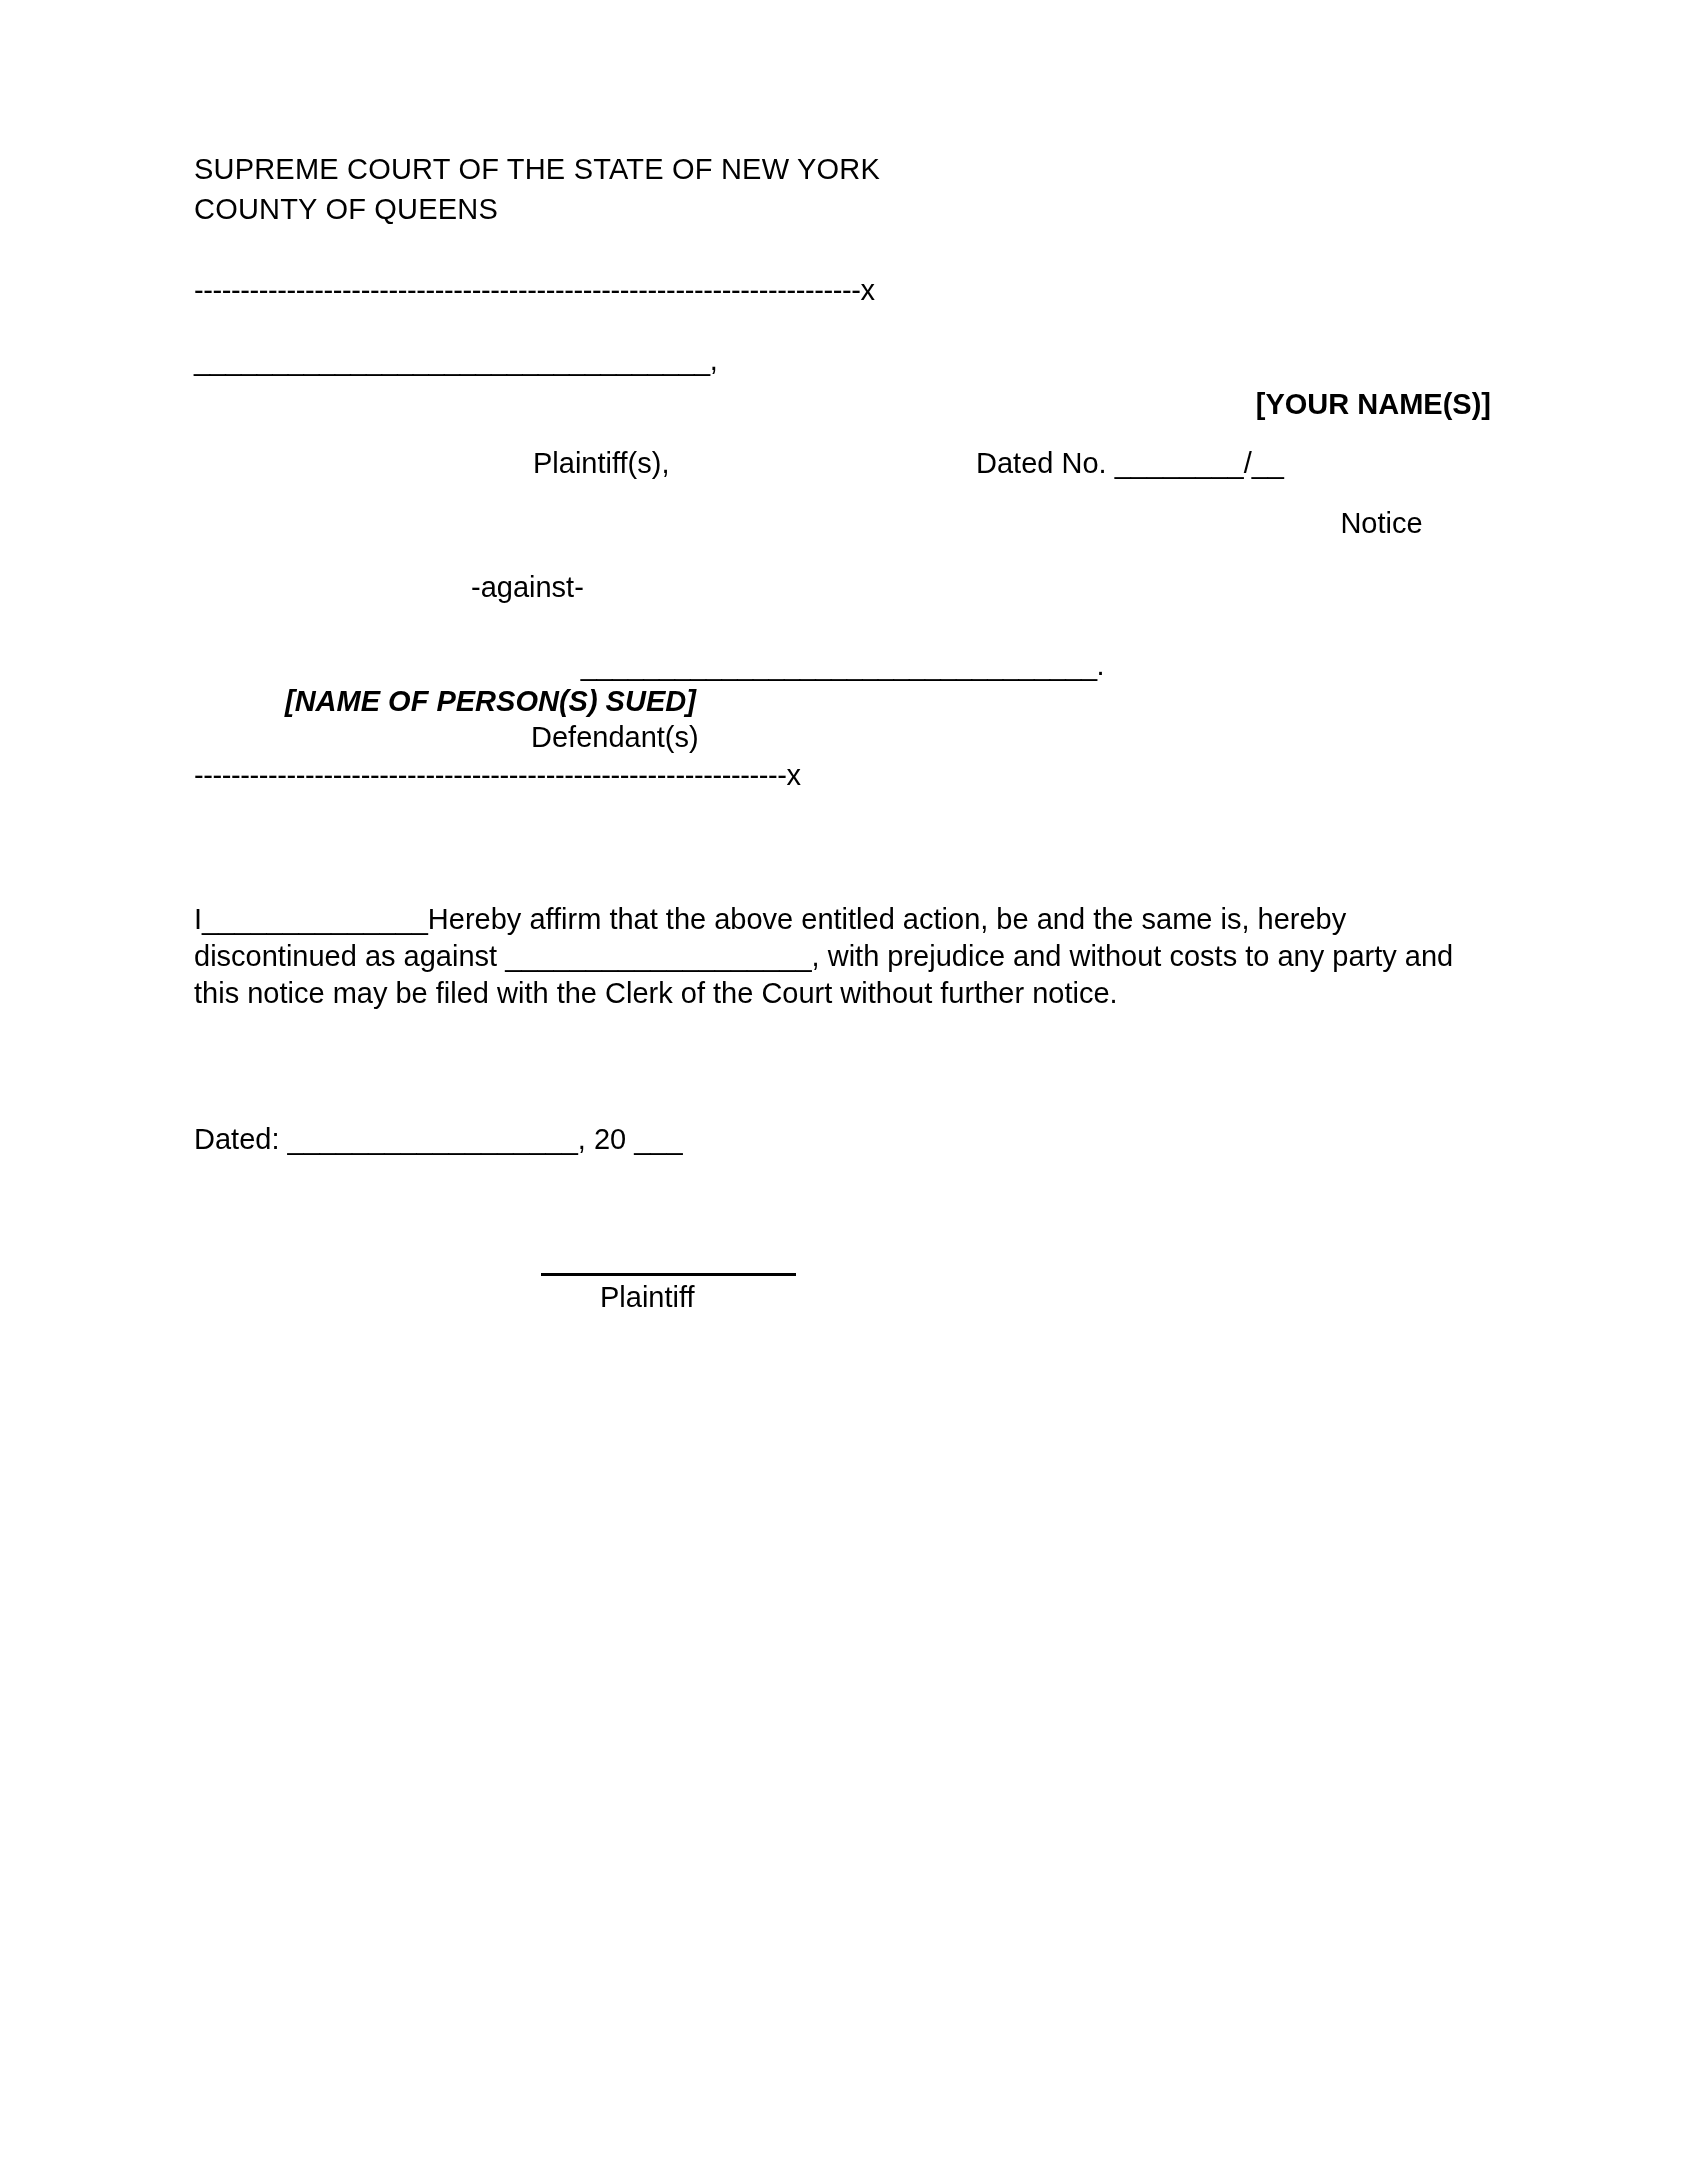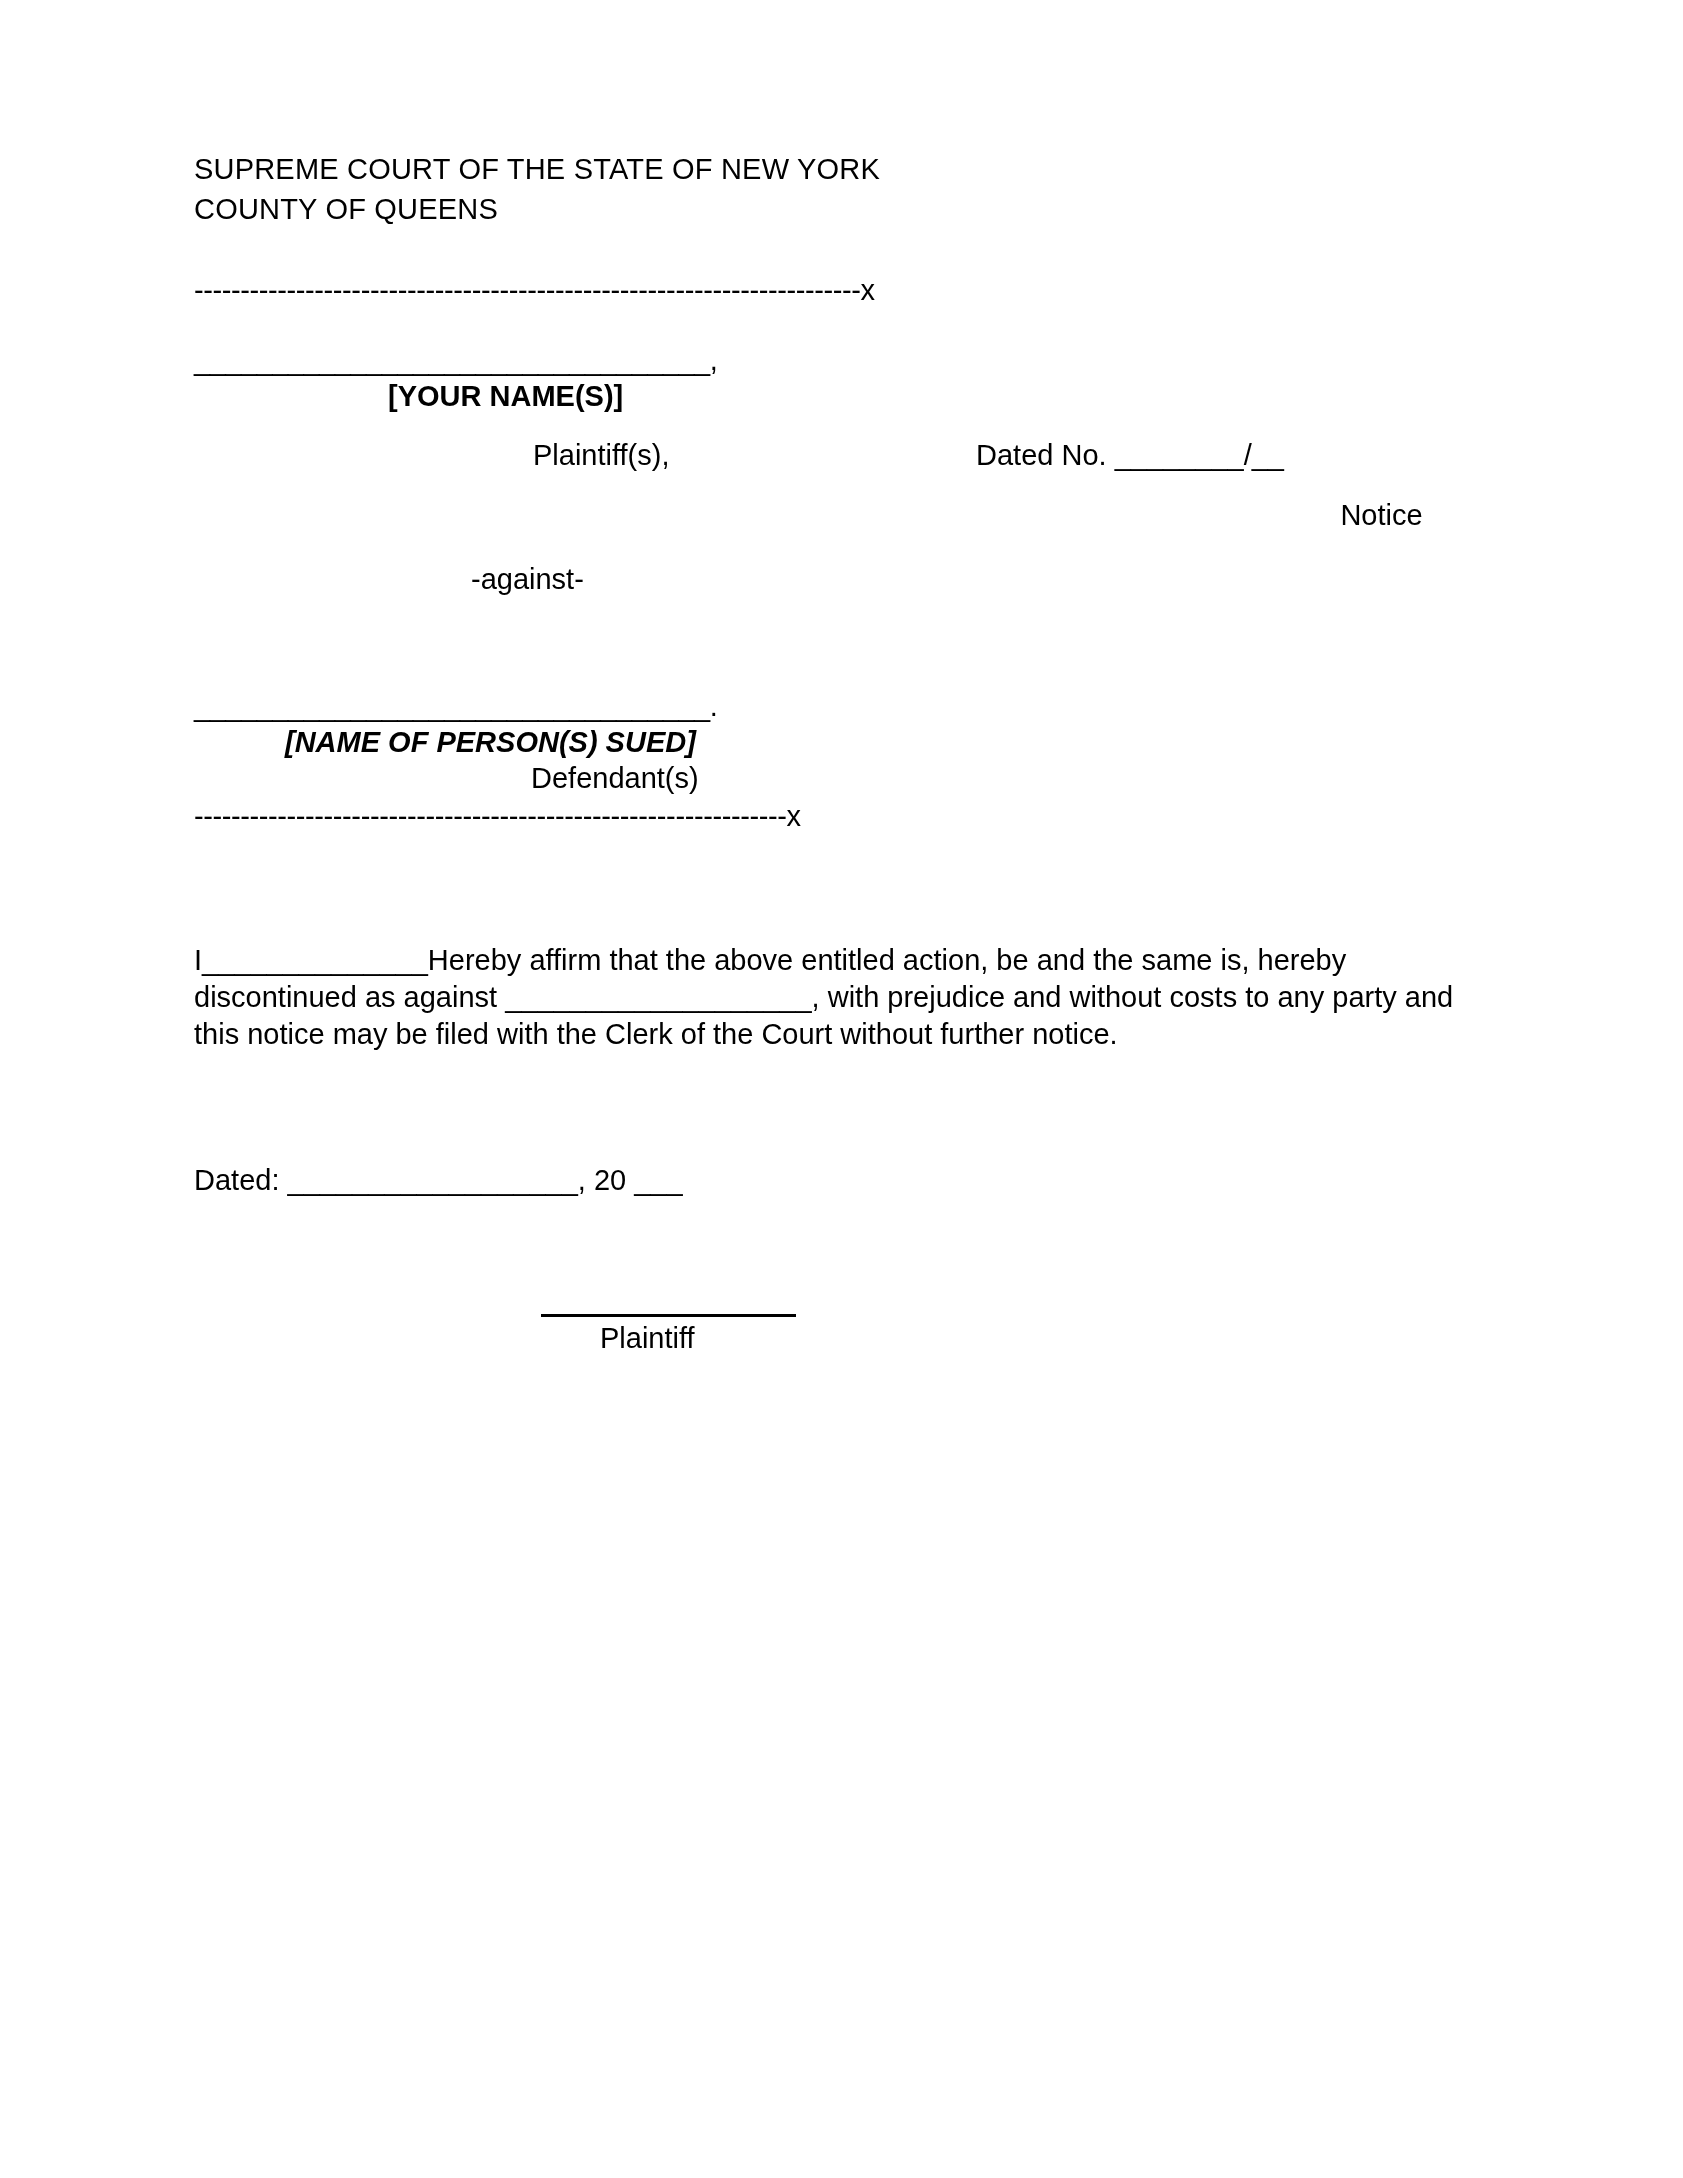--- a/index.html
+++ b/index.html
@@ -48,23 +48,23 @@
   .blank-name-line {
     font-size: 29px;
     line-height: 34px;
     white-space: pre;
     letter-spacing: -0.5px;
   }
   .bold-center {
     font-weight: bold;
     font-size: 29px;
     line-height: 34px;
-    text-align: left;
+    text-align: right;
     padding-left: 194px;
-    margin-top: 2px;
+    margin-top: 10px;
   }
   .row {
     position: relative;
     margin-top: 24px;
     min-height: 34px;
   }
   .party-label {
     font-size: 29px;
     line-height: 36px;
     padding-left: 339px;
@@ -88,21 +88,22 @@
     font-size: 29px;
     line-height: 36px;
     padding-left: 277px;
     margin-top: 30px;
   }
   .def-name-line {
     font-size: 29px;
     line-height: 34px;
     white-space: pre;
     letter-spacing: -0.5px;
-    margin-top: 92px;
+    margin-top: 43px;
+    text-align: center;
   }
   .bold-def {
     font-weight: bold;
     font-size: 29px;
     line-height: 34px;
     padding-left: 91px;
     margin-top: 2px;
     font-style: italic;
   }
   .def-label {

